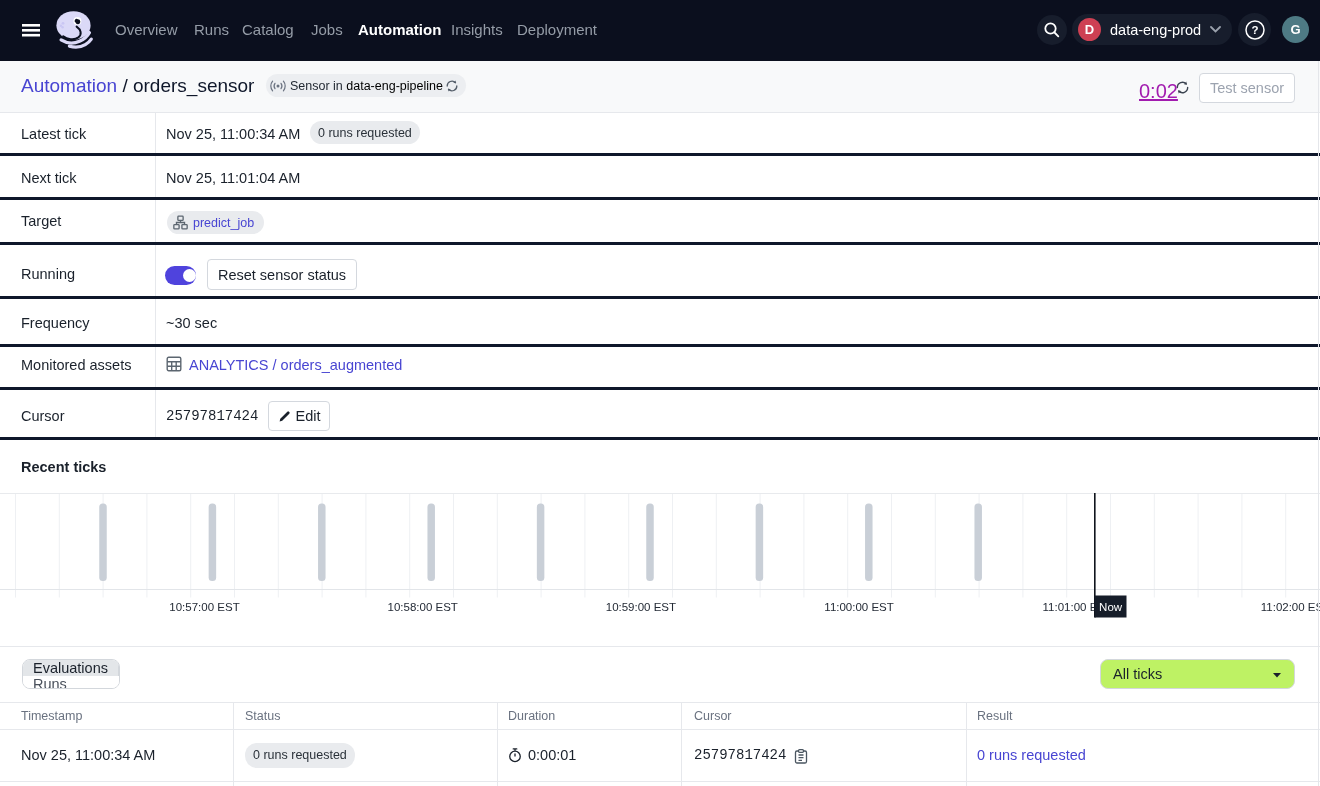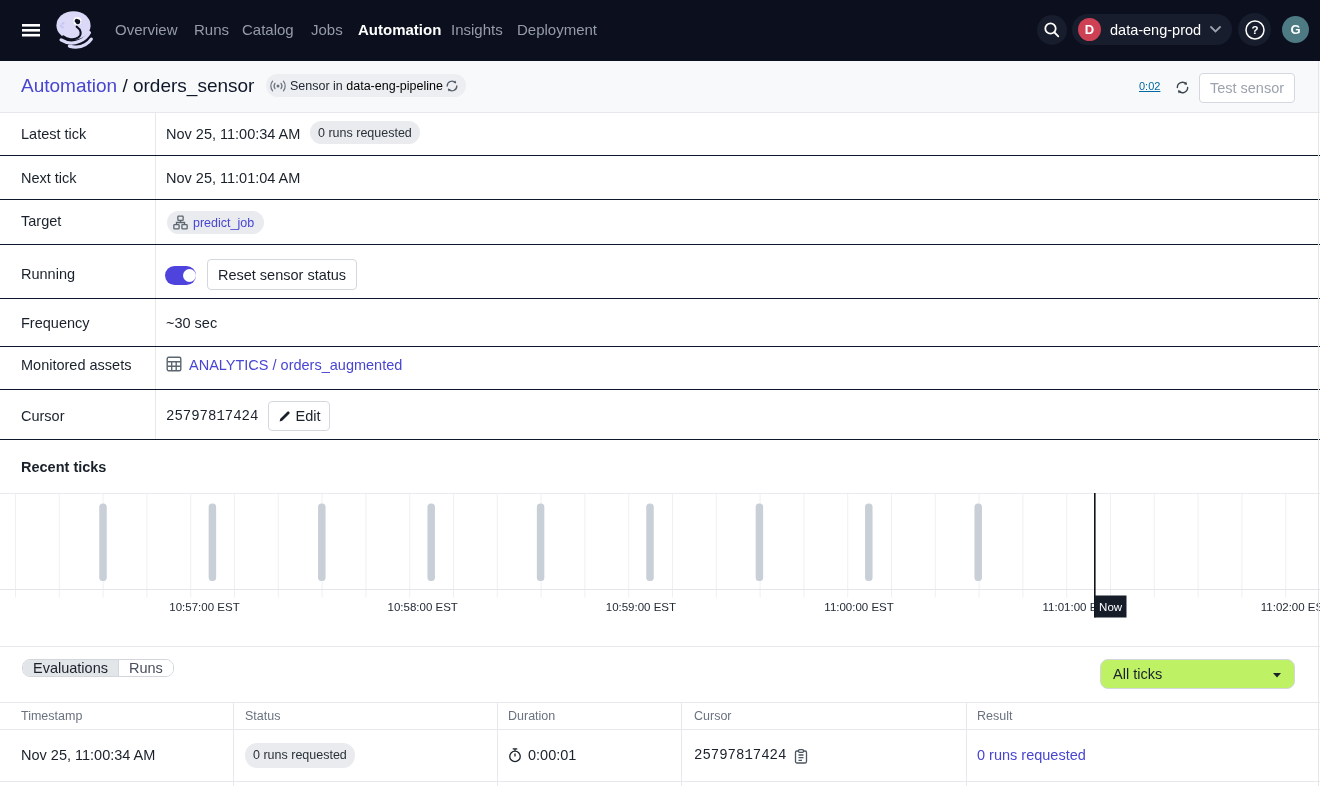--- a/index.html
+++ b/index.html
@@ -16,32 +16,32 @@
 
 .crumb { position:absolute; top:61px; left:0; width:1320px; height:52px; background:#F8F9FA; border-bottom:1px solid #E6E8EC; }
 .bc { position:absolute; left:21px; top:14px; font-size:19px; color:#1A212B; white-space:nowrap; }
 .bc a { color:#4845D2; text-decoration:none; }
 .tag { position:absolute; left:266px; top:13px; height:23px; border-radius:12px; background:#ECEEF1; display:flex; align-items:center; padding:0 7px 0 4px; font-size:12.5px; color:#1F2630; white-space:nowrap; }
 .tag a { color:#000000; text-decoration:none; }
 .btn { border:1px solid #D4D8DE; border-radius:4px; background:#fff; font-size:14.5px; color:#1A212B; display:flex; align-items:center; justify-content:center; font-family:"Liberation Sans", sans-serif; }
 
 
 .details { position:absolute; top:113px; left:0; width:1320px; }
-.drow { position:relative; width:1320px; border-bottom:1px solid #0f172a; }
+.drow { position:relative; width:1320px; border-bottom:3px solid #0f172a; }
 .dlabel { position:absolute; left:21px; font-size:14.5px; color:#1A212B; }
 .dval { position:absolute; left:166px; font-size:14.5px; color:#1A212B; }
 .vline { position:absolute; left:155px; top:0; bottom:0; width:1px; background:#E6E8EC; }
 .pill { display:inline-flex; align-items:center; height:23px; border-radius:12px; background:#E9EBEE; padding:0 8px; font-size:12.5px; color:#2A3139; }
 
 
 .rt-head { position:absolute; left:21px; top:459px; font-size:14.5px; font-weight:bold; color:#1A212B; }
 
 
 .tabsband { position:absolute; top:646px; left:0; width:1320px; height:57px; background:#fff; border-top:1px solid #E6E8EC; border-bottom:1px solid #E6E8EC; }
-.seg { position:absolute; left:22px; top:12px; height:18px; display:flex; border:1px solid #D3D7DC; border-radius:8px; overflow:hidden; background:#fff; }
+.seg { position:absolute; left:22px; top:12px; height:30px; display:flex; border:1px solid #D3D7DC; border-radius:8px; overflow:hidden; background:#fff;flex-direction:column; }
 .seg .s1 { background:#E3E6E9; color:#1A212B; padding:0 10px; display:flex; align-items:center; font-size:14.5px; border-right:1px solid #D3D7DC; }
 .seg .s2 { background:#fff; color:#49505B; padding:0 10px; display:flex; align-items:center; font-size:14.5px; }
 .select { position:absolute; left:1100px; top:12px; width:195px; height:30px; border:1px solid #D3D7DC; border-radius:8px; background:#bef264; font-size:14.5px; color:#1A212B; display:flex; align-items:center; padding-left:12px; }
 
 
 .btable { position:absolute; top:703px; left:0; width:1320px; height:83px; }
 .bth { position:absolute; top:0; height:26px; font-size:12.5px; color:#6A7280; display:flex; align-items:center; }
 .btd { position:absolute; top:26px; height:52px; display:flex; align-items:center; font-size:14.5px; color:#1A212B; }
 .colline { position:absolute; top:0; bottom:0; width:1px; background:#E6E8EC; }
 .mono { font-family:"Liberation Mono", monospace; font-size:14px; }
@@ -110,21 +110,21 @@
       <a>data-eng-pipeline</a>
     <svg width="14" height="14" viewBox="0 0 16 16" style="margin-left:2px;">
         <g stroke="#525C68" stroke-width="1.5" fill="none" stroke-linecap="round">
           <path d="M13.5 8a5.5 5.5 0 0 1-9.5 3.8"></path>
           <path d="M2.5 8a5.5 5.5 0 0 1 9.5-3.8"></path>
         </g>
         <path d="M12.2 1.6 L12.4 4.9 L9.4 4.4 Z" fill="#525C68"></path>
         <path d="M3.8 14.4 L3.6 11.1 L6.6 11.6 Z" fill="#525C68"></path>
       </svg>
   </div>
-  <span class="abs" style="left:1139px;top:19px;font-size:11px;color:#0369a1;text-decoration:underline;">0:02</span>
+  <span class="abs" style="left:1139px;top:19px;font-size:20px;color:#a21caf;text-decoration:underline;">0:02</span>
   <svg class="abs" style="left:1175px;top:19px;" width="15" height="15" viewBox="0 0 16 16">
       <g stroke="#3A4350" stroke-width="1.5" fill="none" stroke-linecap="round">
         <path d="M13.5 8a5.5 5.5 0 0 1-9.5 3.8"></path>
         <path d="M2.5 8a5.5 5.5 0 0 1 9.5-3.8"></path>
       </g>
       <path d="M12.2 1.6 L12.4 4.9 L9.4 4.4 Z" fill="#3A4350"></path>
       <path d="M3.8 14.4 L3.6 11.1 L6.6 11.6 Z" fill="#3A4350"></path>
     </svg>
   <div class="btn abs" style="left:1199px;top:12px;width:96px;height:30px;color:#9CA3AF;">Test sensor</div>
 </div>

